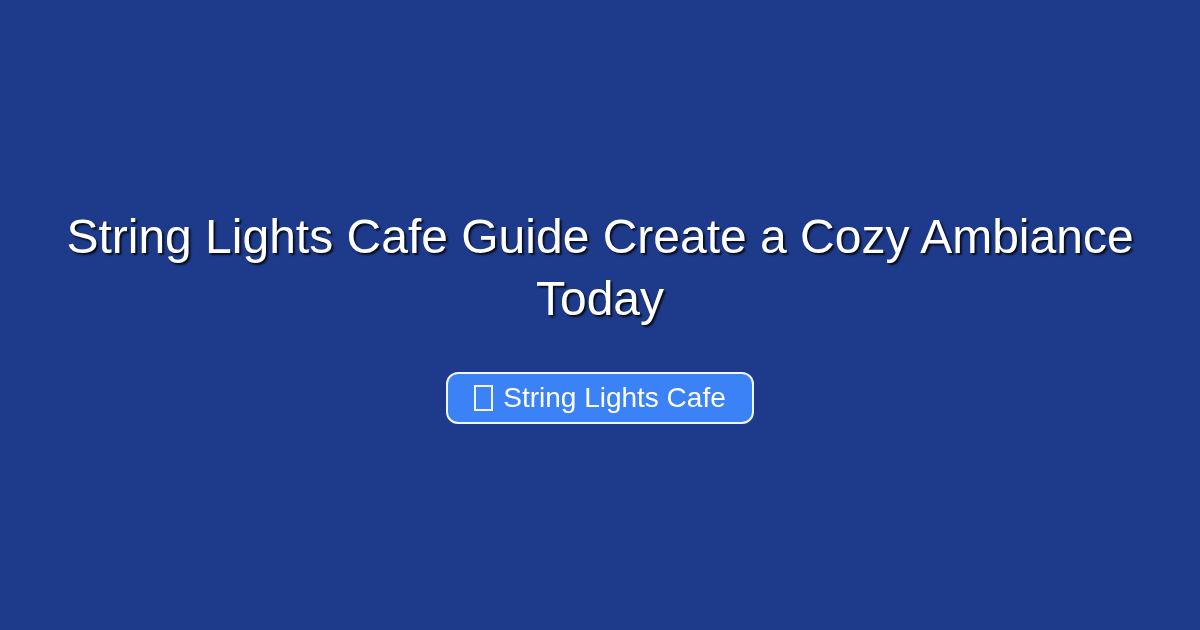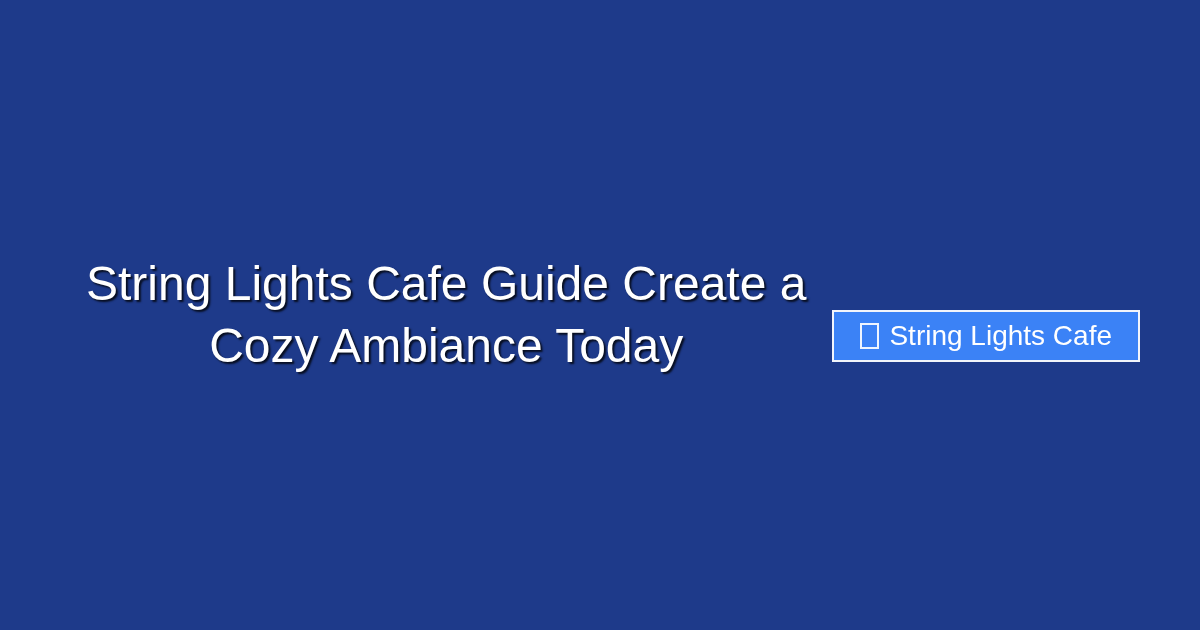--- a/index.html
+++ b/index.html
@@ -16,21 +16,21 @@
     background: #1e3a8a;
   }
 
   .og-card {
     position: relative;
     box-sizing: border-box;
     width: 1200px;
     height: 630px;
     background: #1e3a8a;
     display: flex;
-    flex-direction: row;
+    flex-direction: column;
     align-items: center;
     justify-content: center;
     padding: 0 60px;
   }
 
   .headline {
     margin: 0;
     width: 1080px;
     text-align: center;
     color: #ffffff;
@@ -51,21 +51,21 @@
   }
 
   .badge {
     box-sizing: border-box;
     display: inline-flex;
     align-items: center;
     justify-content: center;
     gap: 10px;
     background: #3b82f6;
     border: 2px solid #f2f5fb;
-    border-radius: 0;
+    border-radius: 12px;
     padding: 8px 26px;
     min-height: 50px;
     color: #ffffff;
     font-family: "Liberation Sans", sans-serif;
     font-size: 28px;
     font-weight: normal;
     line-height: 32px;
     white-space: nowrap;
     cursor: pointer;
   }

